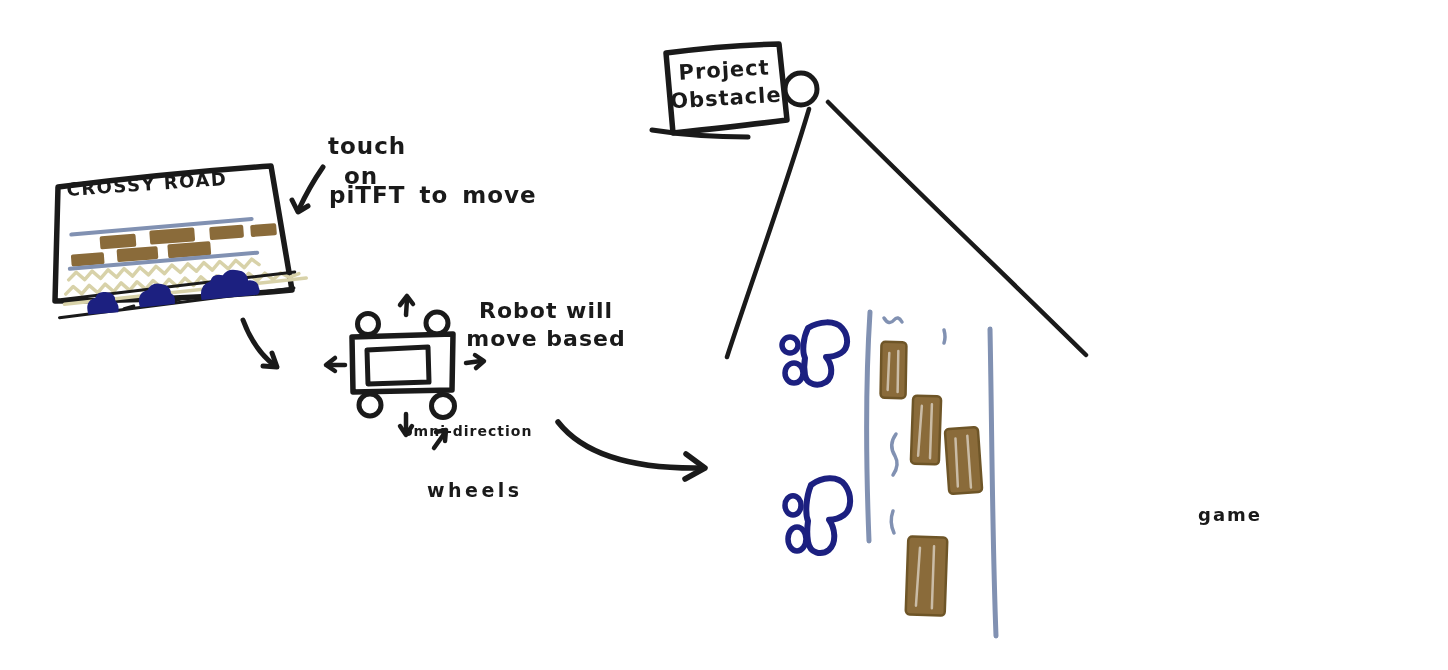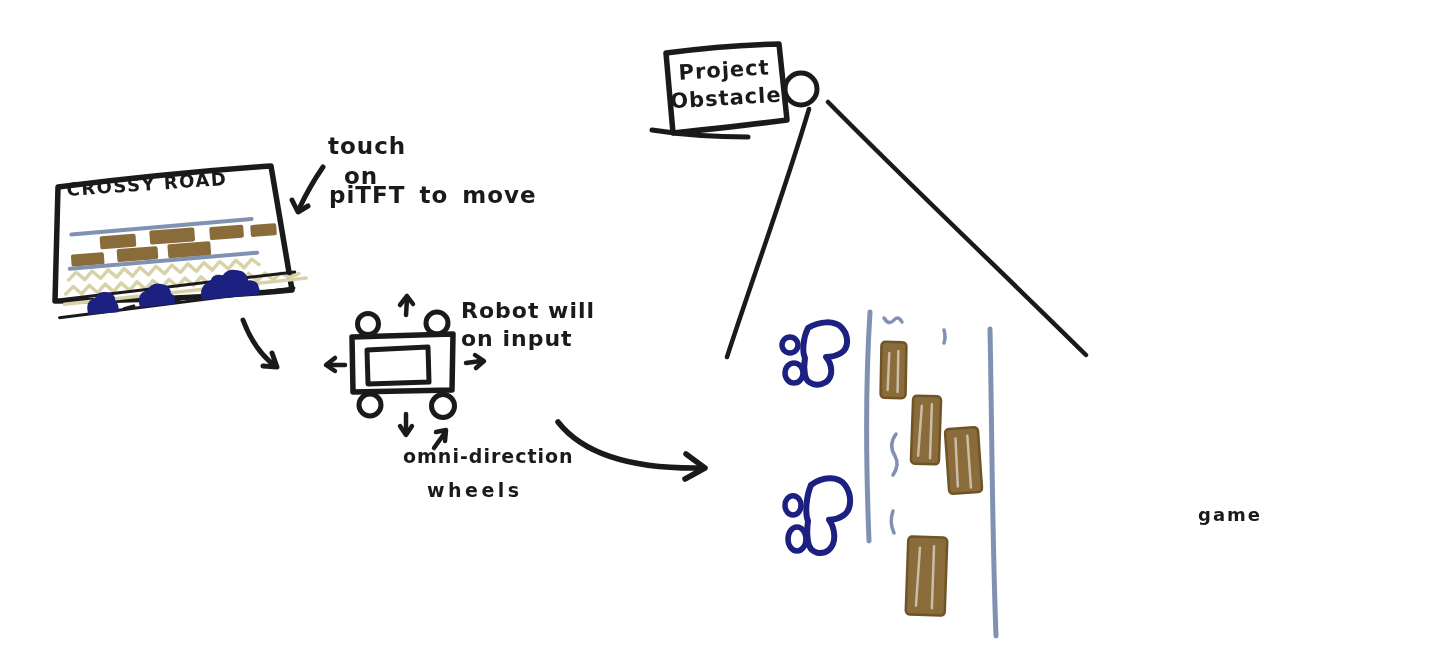--- a/index.html
+++ b/index.html
@@ -142,26 +142,26 @@
       </g>
     </g>
   </svg>
 
   <div class="hand" style="left:66px;top:180px;font-size:18px;letter-spacing:1.5px;transform:rotate(-4deg);transform-origin:0 0">CROSSY ROAD</div>
 
   <div class="hand" style="left:328px;top:133px;font-size:23px">touch</div>
   <div class="hand" style="left:344px;top:163px;font-size:23px">on</div>
   <div class="hand" style="left:329px;top:182px;font-size:23px;word-spacing:5px">piTFT to move</div>
 
-  <div class="hand" style="left:461px;top:297px;width:170px;text-align:left;font-size:22px;line-height:28px">
+  <div class="hand" style="left:461px;top:297px;width:170px;text-align:center;font-size:22px;line-height:28px">
     <div>Robot will</div>
-    <div>on input</div>
+    <div>move based</div>
   </div>
 
-  <div class="hand" style="left:403px;top:446px;font-size:19px">omni-direction</div>
+  <div class="hand" style="left:403px;top:423px;font-size:14px">omni-direction</div>
   <div class="hand" style="left:427px;top:480px;font-size:19px;letter-spacing:3.5px">wheels</div>
 
   <div class="hand" style="left:669px;top:56px;width:112px;text-align:center;font-size:21px;line-height:28px;transform:rotate(-3.5deg)">
     <div>Project</div>
     <div>Obstacle</div>
   </div>
 
   <div class="hand" style="left:1198px;top:505px;font-size:18px;letter-spacing:2px">game</div>
 
 </div>

